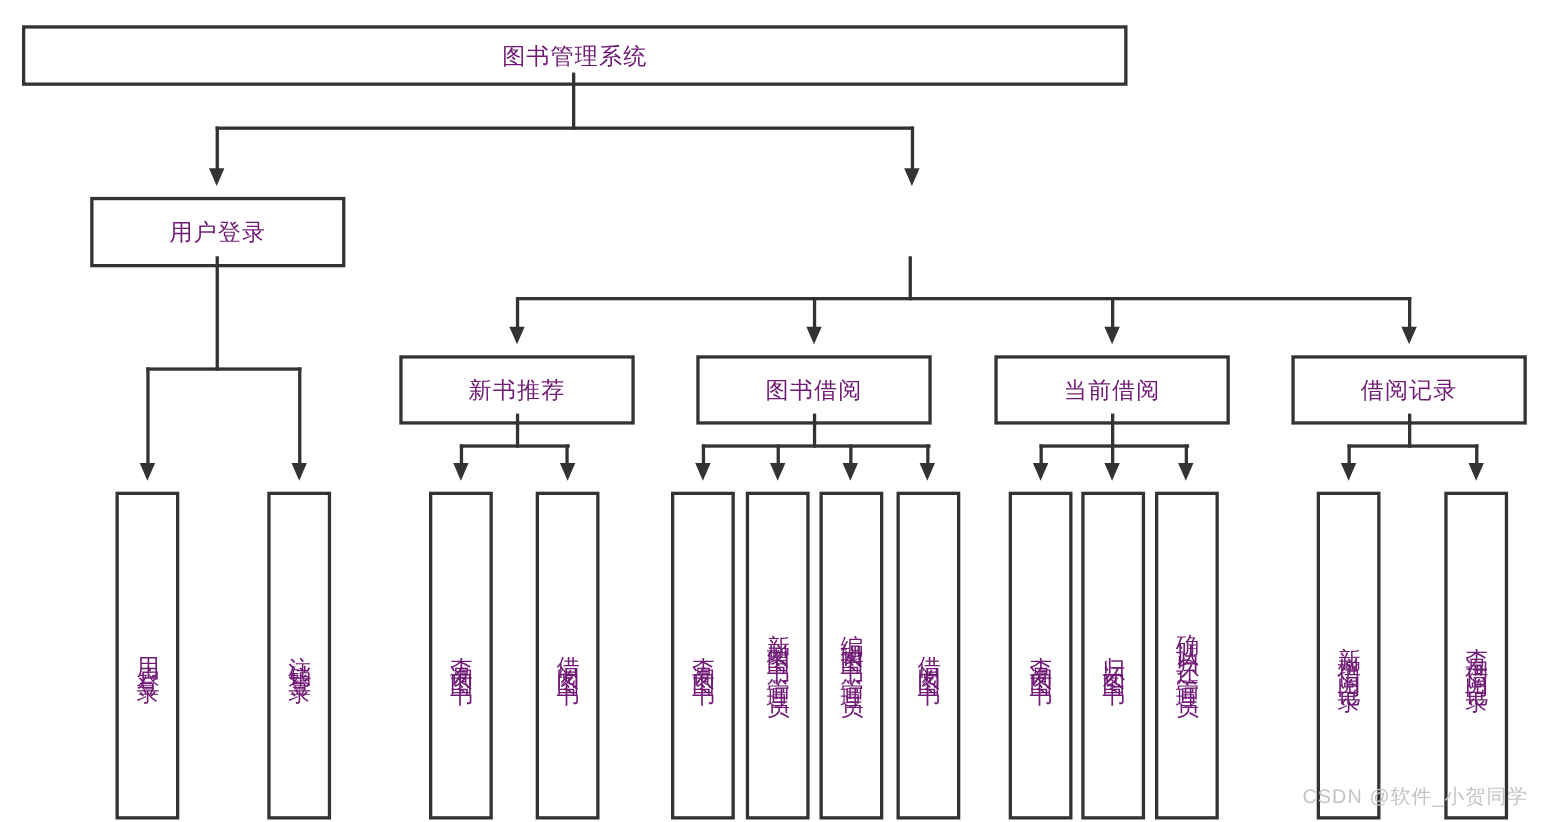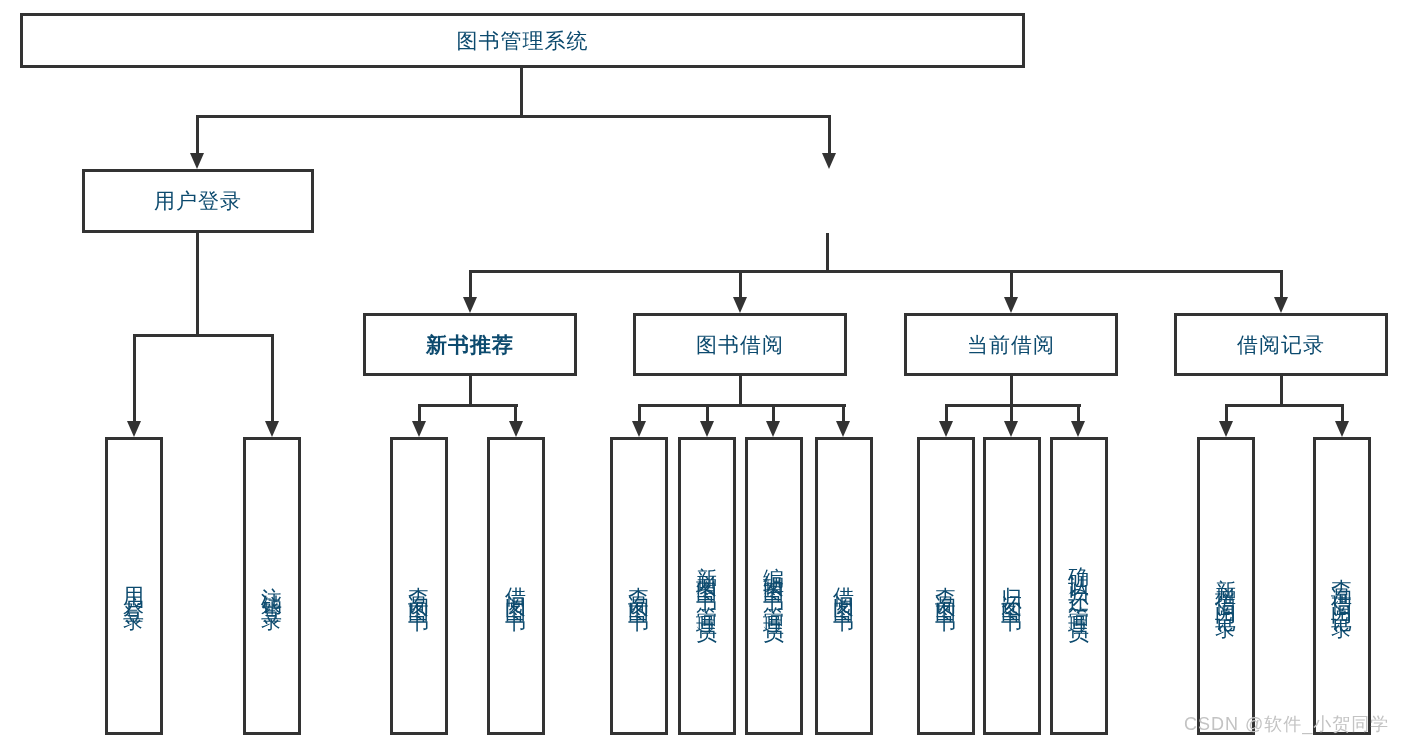--- a/index.html
+++ b/index.html
@@ -16,21 +16,22 @@
     overflow: hidden;
   }
   .node {
     position: absolute;
     box-sizing: border-box;
     border: 3px solid #333333;
     background: #ffffff;
     display: flex;
     align-items: center;
     justify-content: center;
-    color: #0c4a6e;
+    color: #701a75;
+    margin-top: 10px;
   }
   .node.h span {
     font-size: 21px;
     letter-spacing: 1px;
     white-space: nowrap;
   }
   .node.v span {
     writing-mode: vertical-rl;
     text-orientation: mixed;
     font-size: 21px;
@@ -71,21 +72,21 @@
 
   <div class="node h root-node" style="left:20px; top:13px; width:1005px; height:55px;">
     <span>图书管理系统</span>
   </div>
 
   <div class="node h" style="left:82px; top:169px; width:232px; height:64px;">
     <span>用户登录</span>
   </div>
 
 
-  <div class="node h" style="left:363px; top:313px; width:214px; height:63px;font-weight:bold;">
+  <div class="node h" style="left:363px; top:313px; width:214px; height:63px;">
     <span>新书推荐</span>
   </div>
 
   <div class="node h" style="left:633px; top:313px; width:214px; height:63px;">
     <span>图书借阅</span>
   </div>
 
   <div class="node h" style="left:904px; top:313px; width:214px; height:63px;">
     <span>当前借阅</span>
   </div>

